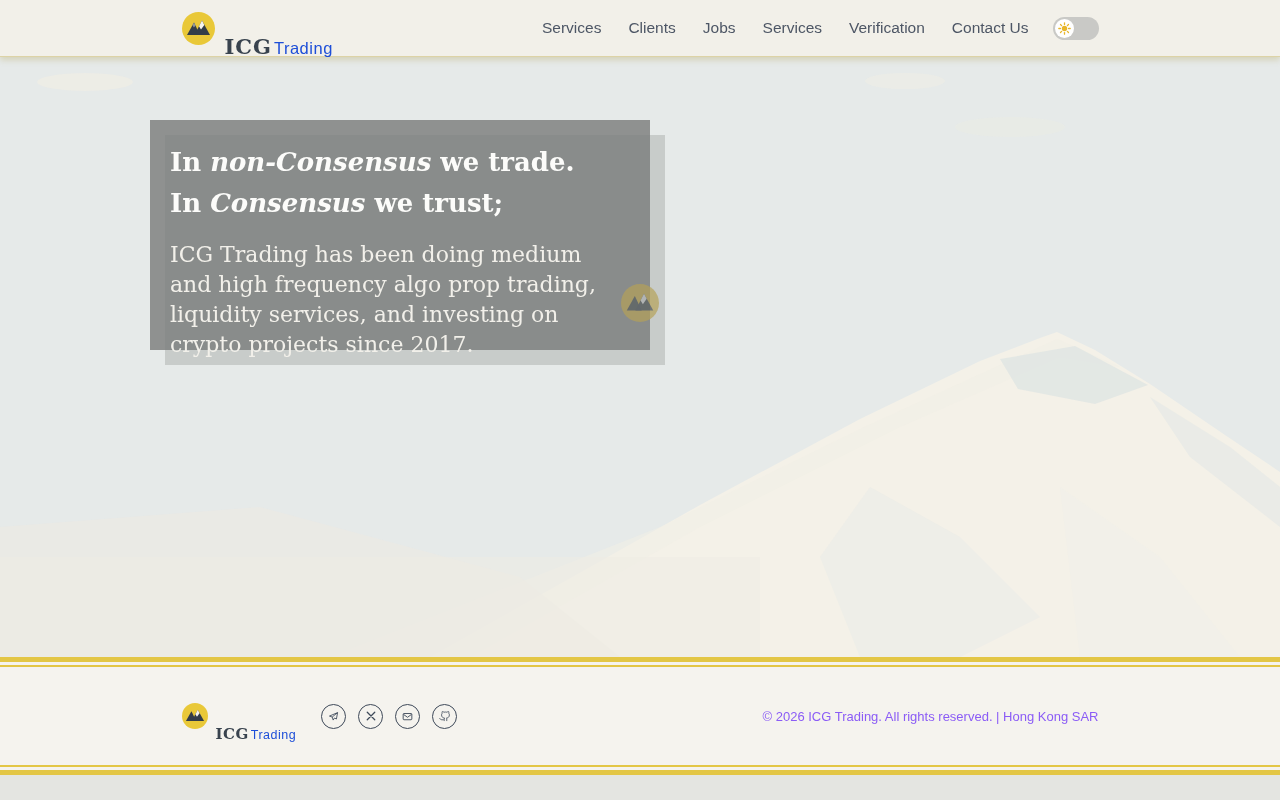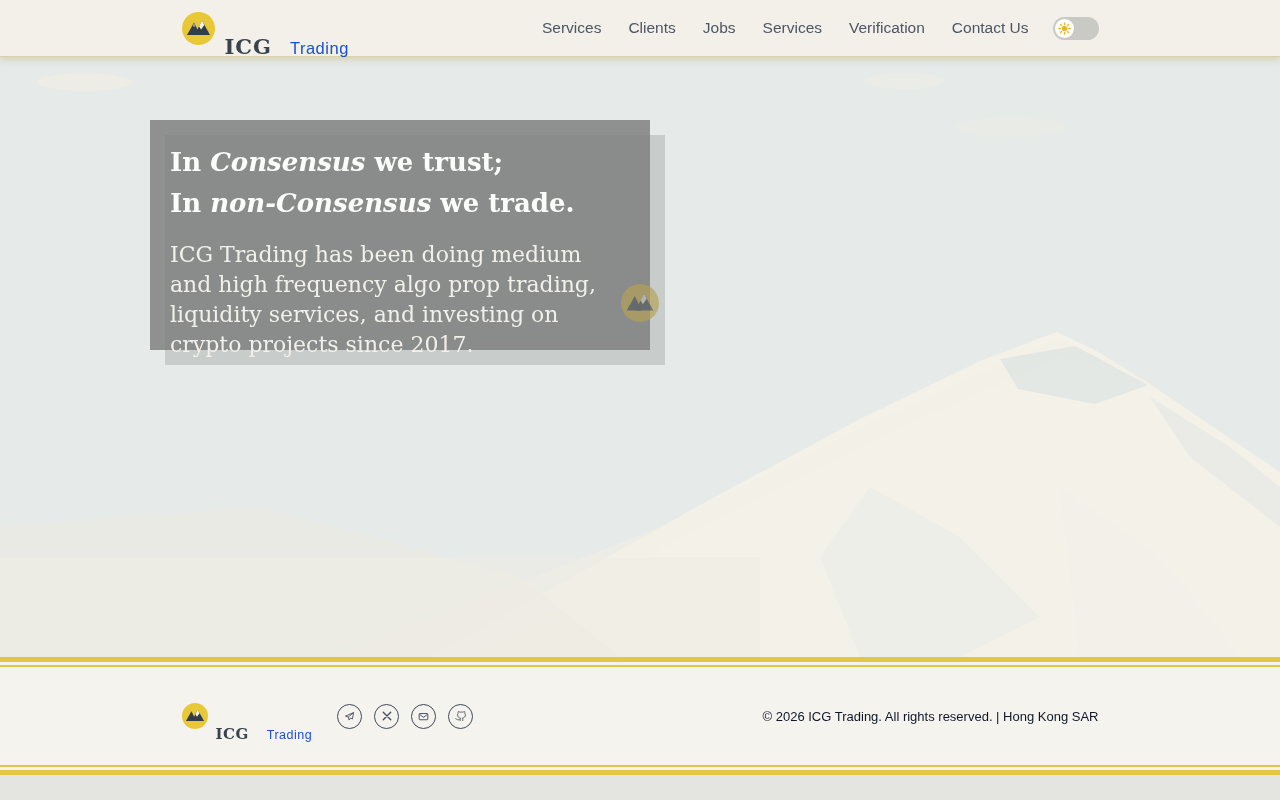--- a/index.html
+++ b/index.html
@@ -19,21 +19,21 @@
   .header {
     height: 57px;
     background: #f2f0e9;
     position: relative;
     z-index: 5;
     border-bottom: 1px solid #ddd3a6;
     box-shadow: 0 3px 6px rgba(170, 150, 60, 0.28);
   }
   .header .container { height: 100%; }
   .brand { display: flex; align-items: center; gap: 10px; cursor: pointer; }
-  .brand-name { display: flex; align-items: baseline; gap: 18px; margin-top: 36px; }
+  .brand-name { display: flex; align-items: baseline; gap: 2px; margin-top: 36px; }
   .brand-primary {
     font-family: "DejaVu Serif", serif;
     font-weight: bold;
     font-size: 21px;
     letter-spacing: 1px;
     color: #39434e;
   }
   .brand-secondary {
     font-size: 16.5px;
     color: #1d4ed8;
@@ -130,21 +130,21 @@
     width: 25px; height: 25px;
     border-radius: 50%;
     border: 1.5px solid #3e4959;
     display: flex; align-items: center; justify-content: center;
     cursor: pointer;
     background: transparent;
   }
   .footer-copy {
     margin-left: auto;
     font-size: 13px;
-    color: #0f172a;
+    color: #8b5cf6;
   }
 
   .bottom-strip {
     height: 25px;
     background: #e4e5e1;
   }
 </style>
 </head>
 <body>
 
@@ -208,22 +208,22 @@
     <polygon fill="#dde4e3" opacity="0.75" points="1000,302 1075,289 1148,328 1095,347 1018,332"></polygon>
     <polygon fill="#e2e7e6" opacity="0.6" points="1150,340 1230,390 1280,430 1280,470 1190,400"></polygon>
     <polygon fill="#e8ebe8" opacity="0.5" points="870,430 960,480 1040,560 960,600 860,600 820,500"></polygon>
     <polygon fill="#eff0ea" opacity="0.5" points="1060,430 1160,500 1240,600 1080,600"></polygon>
   </svg>
 
   <div class="hero-shadow-box"></div>
 
   <div class="hero-box">
     <div class="hero-heading">
+      <div><span>In </span><span class="em">non-Consensus</span><span> we trade.</span></div>
       <div><span>In </span><span class="em">Consensus</span><span> we trust;</span></div>
-      <div><span>In </span><span class="em">non-Consensus</span><span> we trade.</span></div>
     </div>
     <p class="hero-desc">ICG Trading has been doing medium and high frequency algo prop trading, liquidity services, and investing on crypto projects since 2017.</p>
   </div>
 
   <svg class="hero-watermark" viewBox="0 0 33 33">
     <circle cx="16.5" cy="16.5" r="16.5" fill="#b5a156" opacity="0.8"></circle>
     <path d="M5 23 L12 10.5 L18 23 Z" fill="#5c6267" opacity="0.95"></path>
     <path d="M12.5 23 L20 8.5 L28 23 Z" fill="#5c6267" opacity="0.95"></path>
     <path d="M18.2 12 L20 8.5 L22.3 12.9 L19 17.5 L17 14.3 Z" fill="#b9bcbc"></path>
   </svg>

